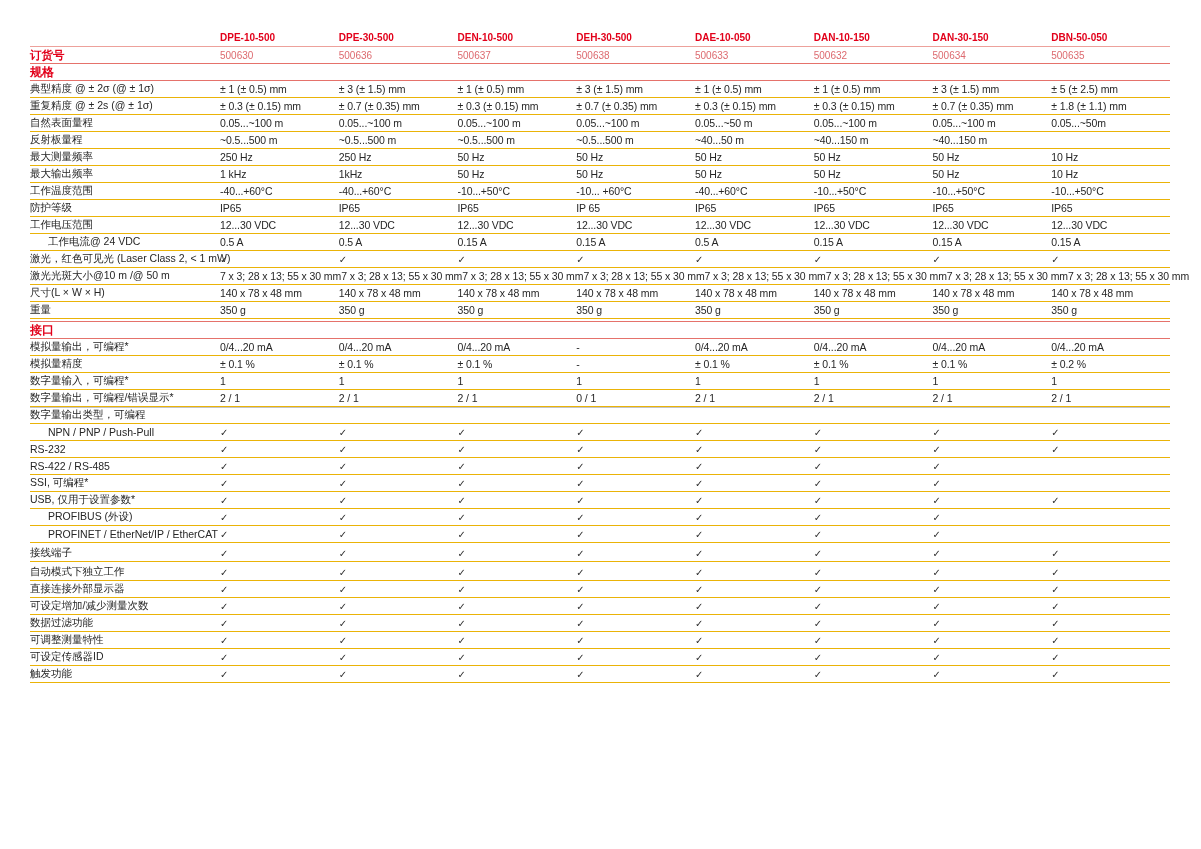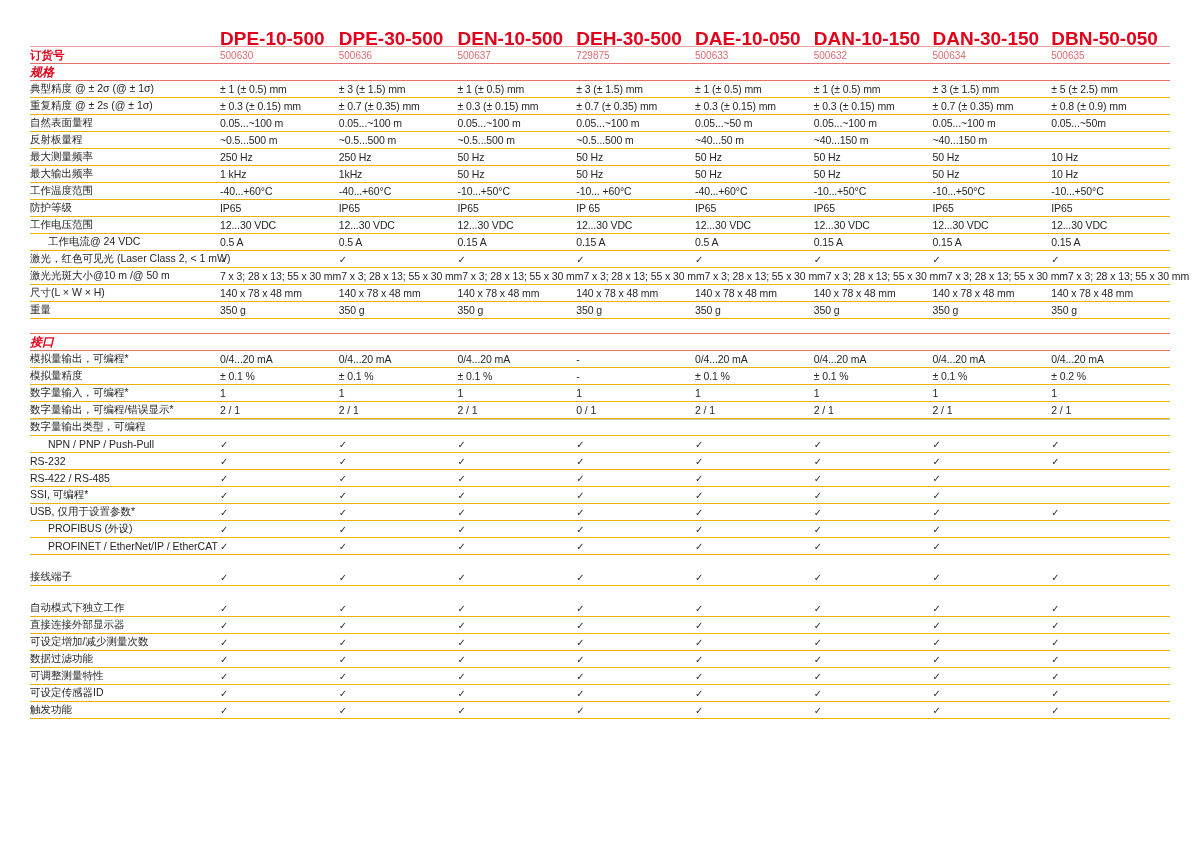--- a/index.html
+++ b/index.html
@@ -9,33 +9,32 @@
     color:#262626; overflow:hidden; position:relative;
   }
   .sheet { position:absolute; left:30px; top:28px; width:1140px; }
   .row {
     display:grid;
     grid-template-columns:190px repeat(8, 1fr);
     align-items:center;
   }
   .header-row { height:18px; border-bottom:1px solid #eda19b; }
   .model {
-    font-size:19px; font-weight:bold; color:#e2001a;
+    font-size:10px; font-weight:bold; color:#e2001a;
     white-space:nowrap;
   }
   .order-row { height:16px; }
   .order-label { font-size:11.5px; font-weight:bold; color:#e2001a; }
   .order-no { font-size:10px; color:#dd6a6f; }
   .section { }
-  .section + .section { margin-top:14px; }
+  .section + .section { margin-top:2px; }
   .title-row {
     height:16px;
     border-top:1px solid #e5726b;
     border-bottom:1px solid #e5726b;
-    font-style:italic;
   }
   .section-title { font-size:12px; font-weight:bold; color:#e2001a; white-space:nowrap; }
   .data-row {
     height:16px;
     border-bottom:1px solid #eab308;
   }
   .data-row.subheader { box-shadow: inset 0 1px 0 #c4c4c4; }
   .row-label { font-size:10.5px; white-space:nowrap; overflow:visible; }
   .row-label.indent { padding-left:18px; }
   .cell {
@@ -59,21 +58,21 @@
     <span class="model">DAN-10-150</span>
     <span class="model">DAN-30-150</span>
     <span class="model">DBN-50-050</span>
   </div>
 
   <div class="row order-row">
     <span class="order-label">订货号</span>
     <span class="order-no">500630</span>
     <span class="order-no">500636</span>
     <span class="order-no">500637</span>
-    <span class="order-no">729875</span>
+    <span class="order-no">500638</span>
     <span class="order-no">500633</span>
     <span class="order-no">500632</span>
     <span class="order-no">500634</span>
     <span class="order-no">500635</span>
   </div>
 
   <div>
       <div class="section">
         <div class="row title-row">
           <span class="section-title">规格</span>
@@ -91,21 +90,21 @@
         </div>
         <div class="row data-row">
           <span class="row-label">重复精度 @ ± 2s (@ ± 1σ)</span>
           <span class="cell">± 0.3 (± 0.15) mm</span>
           <span class="cell">± 0.7 (± 0.35) mm</span>
           <span class="cell">± 0.3 (± 0.15) mm</span>
           <span class="cell">± 0.7 (± 0.35) mm</span>
           <span class="cell">± 0.3 (± 0.15) mm</span>
           <span class="cell">± 0.3 (± 0.15) mm</span>
           <span class="cell">± 0.7 (± 0.35) mm</span>
-          <span class="cell">± 0.8 (± 0.9) mm</span>
+          <span class="cell">± 1.8 (± 1.1) mm</span>
         </div>
         <div class="row data-row">
           <span class="row-label">自然表面量程</span>
           <span class="cell">0.05...~100 m</span>
           <span class="cell">0.05...~100 m</span>
           <span class="cell">0.05...~100 m</span>
           <span class="cell">0.05...~100 m</span>
           <span class="cell">0.05...~50 m</span>
           <span class="cell">0.05...~100 m</span>
           <span class="cell">0.05...~100 m</span>

